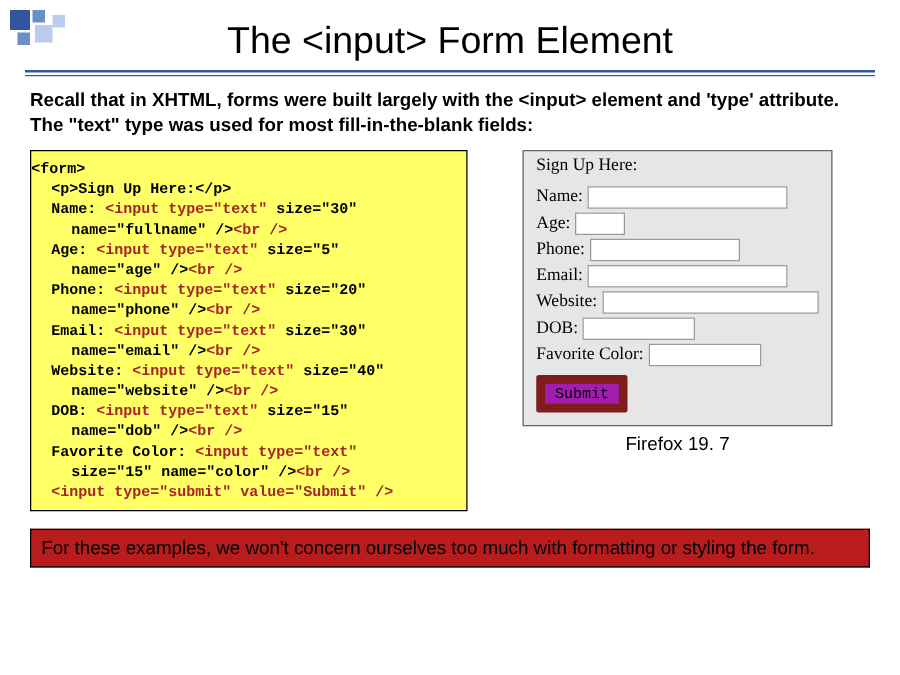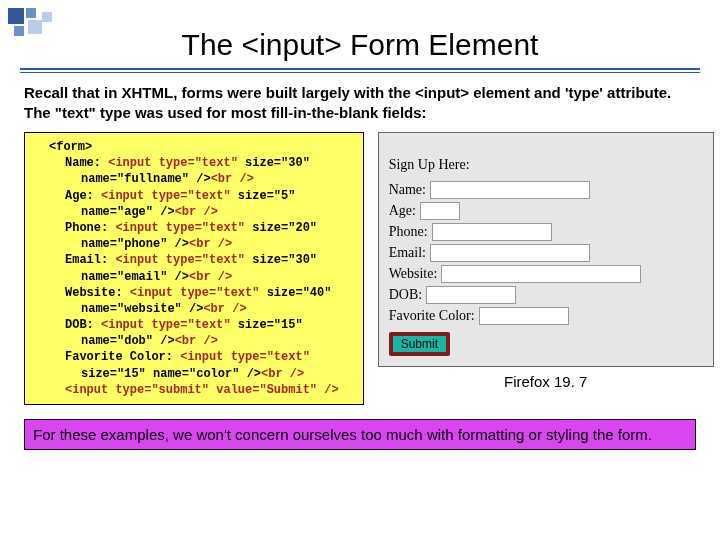--- a/index.html
+++ b/index.html
@@ -14,92 +14,93 @@
   .corner-deco {
     position: absolute;
     top: 8px; left: 8px;
     width: 60px; height: 40px;
   }
   .sq { position: absolute; }
   .title {
     text-align: center;
     font-size: 30px;
     font-weight: 400;
-    margin-top: 28px;
+    margin-top: 16px;
     margin-bottom: 6px;
     font-family: Arial, sans-serif;
   }
   .hr1 { border: 0; border-top: 2px solid #3256a0; margin: 0 20px 2px 20px; }
   .hr2 { border: 0; border-top: 1px solid #3256a0; margin: 0 20px 10px 20px; }
   .intro {
     font-size: 15px;
     margin: 8px 24px 10px 24px;
     line-height: 1.3;
     font-weight: bold;
   }
   .columns {
     display: flex;
     gap: 14px;
     margin: 0 24px;
     align-items: flex-start;
   }
   .codebox {
     border: 1px solid #000;
     background: #ffff66;
-    padding: 6px 24px;
+    padding: 6px 0;
     font-family: "Courier New", monospace;
     font-size: 12px;
     font-weight: bold;
     line-height: 1.35;
     width: 350px;
   }
   .codebox .line { white-space: pre; }
   .codebox .i1 { padding-left: 16px; }
   .codebox .i2 { padding-left: 32px; }
   .kw { color: #a62626; }
   .preview-col {
     flex: 1;
     display: flex;
     flex-direction: column;
     align-items: center;
   }
   .preview {
     border: 1px solid #666;
     background: #e6e6e6;
-    width: 336px;
-    padding: 20px 10px 10px 10px;
+    width: 248px;
+    padding: 0 10px 10px 10px;
     font-family: "Times New Roman", serif;
     font-size: 14px;
   }
   .preview p { margin: 4px 0 8px 0; }
   .prow { margin: 3px 0; display: flex; align-items: center; }
   .prow label { margin-right: 4px; }
   .prow input[type=text] {
     font-size: 12px;
     padding: 1px 2px;
     border: 1px solid #999;
     background: #fff;
     height: 18px;
   }
   .preview input[type=submit] {
     font-size: 12px;
     padding: 1px 8px;
     margin-top: 4px;
-    background: #14b8a6;
-    border: 4px solid #7f1d1d;
+    background: #a21caf;
+    border: 7px solid #7f1d1d;
     border-radius: 2px;
+    font-family: Liberation Mono, monospace;
   }
   .caption {
     font-size: 15px;
     margin-top: 6px;
   }
   .note {
     margin: 14px 24px 0 24px;
     border: 1px solid #000;
-    background: #d946ef;
+    background: #b91c1c;
     padding: 6px 8px;
     font-size: 15px;
   }
 </style>
 </head>
 <body>
 
 <div class="corner-deco">
   <span class="sq" style="top:0;left:0;width:16px;height:16px;background:#3256a0"></span>
   <span class="sq" style="top:0;left:18px;width:10px;height:10px;background:#6a8fc9"></span>
@@ -110,20 +111,21 @@
 
 <div class="title">The &lt;input&gt; Form Element</div>
 <hr class="hr1">
 <hr class="hr2">
 
 <div class="intro">Recall that in XHTML, forms were built largely with the &lt;input&gt; element and 'type' attribute.  The "text" type was used for most fill-in-the-blank fields:</div>
 
 <div class="columns">
   <div class="codebox">
     <div class="line"><span>&lt;form&gt;</span></div>
+    <div class="line i1"><span>&lt;p&gt;Sign Up Here:&lt;/p&gt;</span></div>
     <div class="line i1"><span>Name: </span><span class="kw">&lt;input type="text"</span><span> size="30"</span></div>
     <div class="line i2"><span>name="fullname" /&gt;</span><span class="kw">&lt;br /&gt;</span></div>
     <div class="line i1"><span>Age: </span><span class="kw">&lt;input type="text"</span><span> size="5"</span></div>
     <div class="line i2"><span>name="age" /&gt;</span><span class="kw">&lt;br /&gt;</span></div>
     <div class="line i1"><span>Phone: </span><span class="kw">&lt;input type="text"</span><span> size="20"</span></div>
     <div class="line i2"><span>name="phone" /&gt;</span><span class="kw">&lt;br /&gt;</span></div>
     <div class="line i1"><span>Email: </span><span class="kw">&lt;input type="text"</span><span> size="30"</span></div>
     <div class="line i2"><span>name="email" /&gt;</span><span class="kw">&lt;br /&gt;</span></div>
     <div class="line i1"><span>Website: </span><span class="kw">&lt;input type="text"</span><span> size="40"</span></div>
     <div class="line i2"><span>name="website" /&gt;</span><span class="kw">&lt;br /&gt;</span></div>

